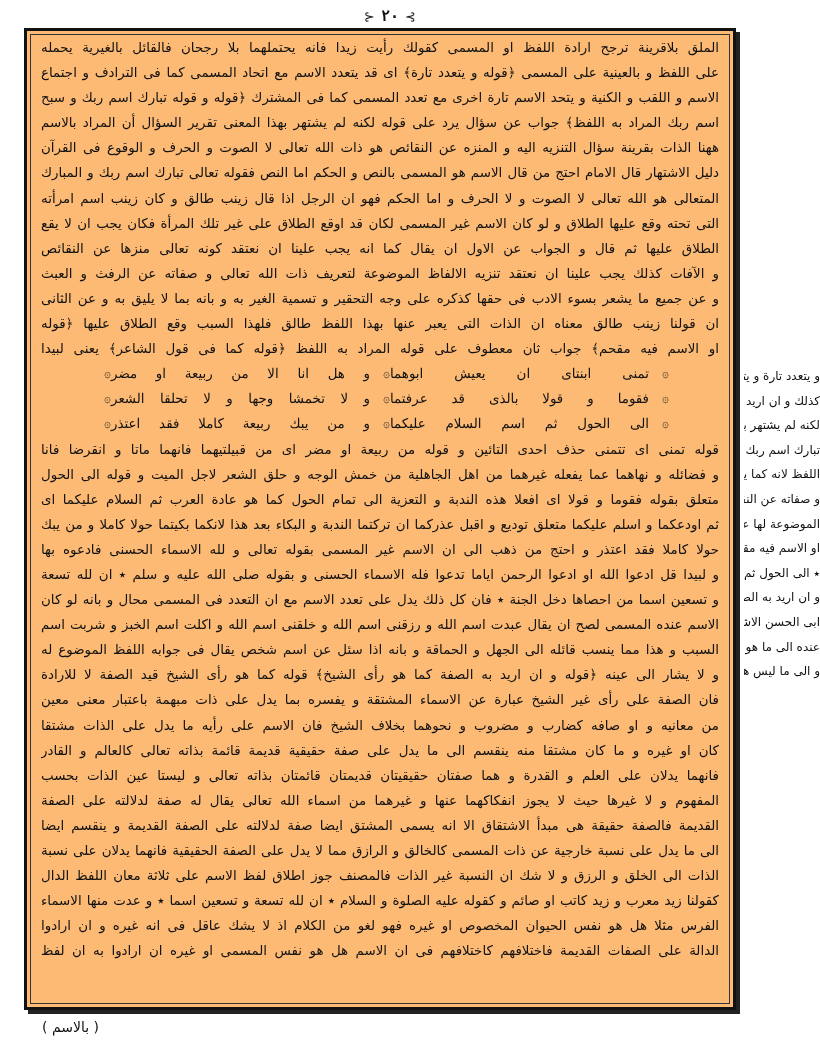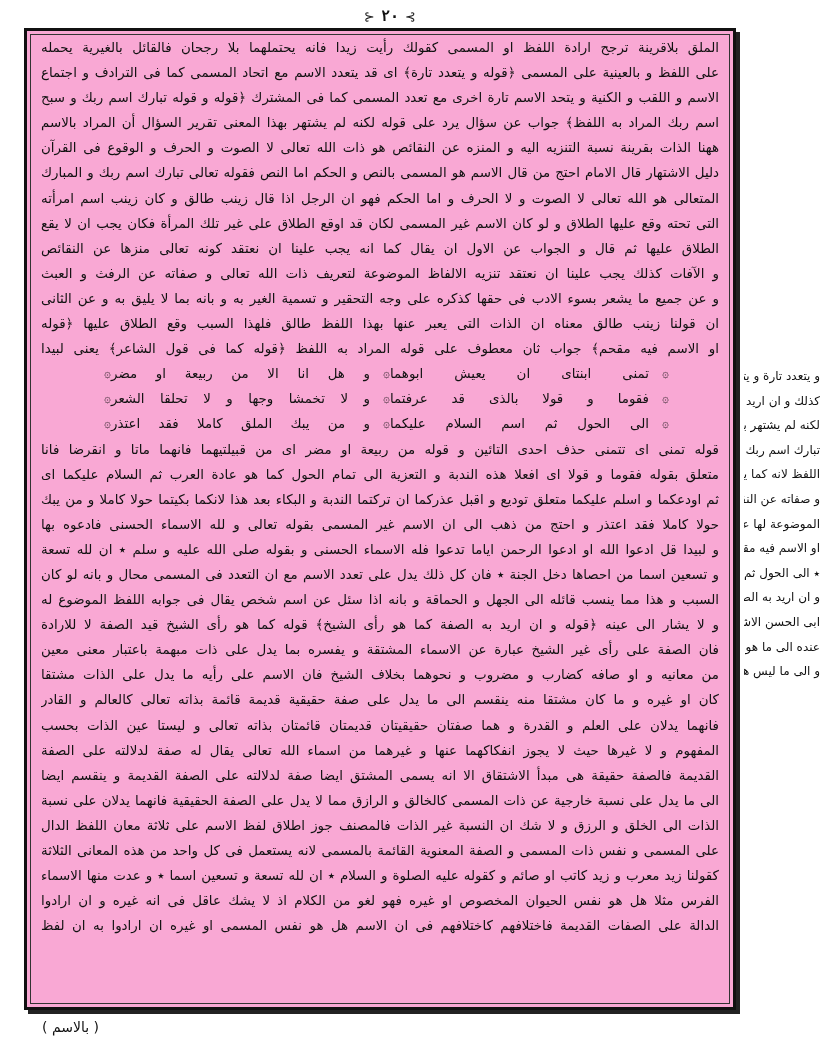--- a/index.html
+++ b/index.html
@@ -40,21 +40,21 @@
     .main-frame {
       position: absolute;
       left: 24px;
       top: 28px;
       width: 712px;
       height: 982px;
       border: 3px solid #111;
       box-shadow: 4px 4px 0 #222;
       box-sizing: border-box;
       padding: 4px 8px;
-      background: #f9a8d4;
+      background: #fdba74;
     }
     .main-frame::before {
       content: "";
       position: absolute;
       left: 3px;
       top: 3px;
       right: 3px;
       bottom: 3px;
       border: 1px solid #333;
       pointer-events: none;
@@ -92,20 +92,21 @@
     }
     .verse-row .star {
       font-size: 12px;
       width: 20px;
       text-align: center;
     }
     .verse-row .hemi {
       flex: 1;
       text-align: center;
       white-space: nowrap;
+      font-family: Liberation Serif, serif;
     }
     .margin-note {
       position: absolute;
       left: 744px;
       top: 364px;
       width: 76px;
       direction: rtl;
       font-family: "DejaVu Sans", sans-serif;
       font-size: 12px;
       line-height: 24.6px;
@@ -134,21 +135,21 @@
   <span class="orn">⊰</span>
 </div>
 
 <div class="main-frame">
   <div class="body-text">
     <div id="lines-before">
         <span class="line">الملق بلاقرينة ترجح ارادة اللفظ او المسمى كقولك رأيت زيدا فانه يحتملهما بلا رجحان فالقائل بالغيرية يحمله</span>
         <span class="line">على اللفظ و بالعينية على المسمى ﴿قوله و يتعدد تارة﴾ اى قد يتعدد الاسم مع اتحاد المسمى كما فى الترادف و اجتماع</span>
         <span class="line">الاسم و اللقب و الكنية و يتحد الاسم تارة اخرى مع تعدد المسمى كما فى المشترك ﴿قوله و قوله تبارك اسم ربك و سبح</span>
         <span class="line">اسم ربك المراد به اللفظ﴾ جواب عن سؤال يرد على قوله لكنه لم يشتهر بهذا المعنى تقرير السؤال أن المراد بالاسم</span>
-        <span class="line">ههنا الذات بقرينة نسبة التنزيه اليه و المنزه عن النقائص هو ذات الله تعالى لا الصوت و الحرف و الوقوع فى القرآن</span>
+        <span class="line">ههنا الذات بقرينة سؤال التنزيه اليه و المنزه عن النقائص هو ذات الله تعالى لا الصوت و الحرف و الوقوع فى القرآن</span>
         <span class="line">دليل الاشتهار قال الامام احتج من قال الاسم هو المسمى بالنص و الحكم اما النص فقوله تعالى تبارك اسم ربك و المبارك</span>
         <span class="line">المتعالى هو الله تعالى لا الصوت و لا الحرف و اما الحكم فهو ان الرجل اذا قال زينب طالق و كان زينب اسم امرأته</span>
         <span class="line">التى تحته وقع عليها الطلاق و لو كان الاسم غير المسمى لكان قد اوقع الطلاق على غير تلك المرأة فكان يجب ان لا يقع</span>
         <span class="line">الطلاق عليها ثم قال و الجواب عن الاول ان يقال كما انه يجب علينا ان نعتقد كونه تعالى منزها عن النقائص</span>
         <span class="line">و الآفات كذلك يجب علينا ان نعتقد تنزيه الالفاظ الموضوعة لتعريف ذات الله تعالى و صفاته عن الرفث و العبث</span>
         <span class="line">و عن جميع ما يشعر بسوء الادب فى حقها كذكره على وجه التحقير و تسمية الغير به و بانه بما لا يليق به و عن الثانى</span>
         <span class="line">ان قولنا زينب طالق معناه ان الذات التى يعبر عنها بهذا اللفظ طالق فلهذا السبب وقع الطلاق عليها ﴿قوله</span>
         <span class="line">او الاسم فيه مقحم﴾ جواب ثان معطوف على قوله المراد به اللفظ ﴿قوله كما فى قول الشاعر﴾ يعنى لبيدا</span>
       </div>
     <div class="verse-block" id="verses">
@@ -163,42 +164,43 @@
           <span class="star">۞</span>
           <span class="hemi">فقوما و قولا بالذى قد عرفتما</span>
           <span class="star">۞</span>
           <span class="hemi">و لا تخمشا وجها و لا تحلقا الشعر</span>
           <span class="star">۞</span>
         </div>
         <div class="verse-row">
           <span class="star">۞</span>
           <span class="hemi">الى الحول ثم اسم السلام عليكما</span>
           <span class="star">۞</span>
-          <span class="hemi">و من يبك الملق كاملا فقد اعتذر</span>
+          <span class="hemi">و من يبك ربيعة كاملا فقد اعتذر</span>
           <span class="star">۞</span>
         </div>
       </div>
     <div id="lines-after">
         <span class="line">قوله تمنى اى تتمنى حذف احدى التائين و قوله من ربيعة او مضر اى من قبيلتيهما فانهما ماتا و انقرضا فانا</span>
+        <span class="line">و فضائله و نهاهما عما يفعله غيرهما من اهل الجاهلية من خمش الوجه و حلق الشعر لاجل الميت و قوله الى الحول</span>
         <span class="line">متعلق بقوله فقوما و قولا اى افعلا هذه الندبة و التعزية الى تمام الحول كما هو عادة العرب ثم السلام عليكما اى</span>
         <span class="line">ثم اودعكما و اسلم عليكما متعلق توديع و اقبل عذركما ان تركتما الندبة و البكاء بعد هذا لانكما بكيتما حولا كاملا و من يبك</span>
         <span class="line">حولا كاملا فقد اعتذر و احتج من ذهب الى ان الاسم غير المسمى بقوله تعالى و لله الاسماء الحسنى فادعوه بها</span>
         <span class="line">و لبيدا قل ادعوا الله او ادعوا الرحمن اياما تدعوا فله الاسماء الحسنى و بقوله صلى الله عليه و سلم ٭ ان لله تسعة</span>
         <span class="line">و تسعين اسما من احصاها دخل الجنة ٭ فان كل ذلك يدل على تعدد الاسم مع ان التعدد فى المسمى محال و بانه لو كان</span>
+        <span class="line">الاسم عنده المسمى لصح ان يقال عبدت اسم الله و رزقنى اسم الله و خلقنى اسم الله و اكلت اسم الخبز و شربت اسم</span>
         <span class="line">السبب و هذا مما ينسب قائله الى الجهل و الحماقة و بانه اذا سئل عن اسم شخص يقال فى جوابه اللفظ الموضوع له</span>
         <span class="line">و لا يشار الى عينه ﴿قوله و ان اريد به الصفة كما هو رأى الشيخ﴾ قوله كما هو رأى الشيخ قيد الصفة لا للارادة</span>
         <span class="line">فان الصفة على رأى غير الشيخ عبارة عن الاسماء المشتقة و يفسره بما يدل على ذات مبهمة باعتبار معنى معين</span>
         <span class="line">من معانيه و او صافه كضارب و مضروب و نحوهما بخلاف الشيخ فان الاسم على رأيه ما يدل على الذات مشتقا</span>
         <span class="line">كان او غيره و ما كان مشتقا منه ينقسم الى ما يدل على صفة حقيقية قديمة قائمة بذاته تعالى كالعالم و القادر</span>
         <span class="line">فانهما يدلان على العلم و القدرة و هما صفتان حقيقيتان قديمتان قائمتان بذاته تعالى و ليستا عين الذات بحسب</span>
         <span class="line">المفهوم و لا غيرها حيث لا يجوز انفكاكهما عنها و غيرهما من اسماء الله تعالى يقال له صفة لدلالته على الصفة</span>
         <span class="line">القديمة فالصفة حقيقة هى مبدأ الاشتقاق الا انه يسمى المشتق ايضا صفة لدلالته على الصفة القديمة و ينقسم ايضا</span>
         <span class="line">الى ما يدل على نسبة خارجية عن ذات المسمى كالخالق و الرازق مما لا يدل على الصفة الحقيقية فانهما يدلان على نسبة</span>
         <span class="line">الذات الى الخلق و الرزق و لا شك ان النسبة غير الذات فالمصنف جوز اطلاق لفظ الاسم على ثلاثة معان اللفظ الدال</span>
-        <span class="line">على المسمى و نفس ذات المسمى و الصفة المعنوية القائمة بالمسمى لانه يستعمل فى كل واحد من هذه المعانى الثلاثة</span>
         <span class="line">كقولنا زيد معرب و زيد كاتب او صائم و كقوله عليه الصلوة و السلام ٭ ان لله تسعة و تسعين اسما ٭ و عدت منها الاسماء</span>
         <span class="line">الفرس مثلا هل هو نفس الحيوان المخصوص او غيره فهو لغو من الكلام اذ لا يشك عاقل فى انه غيره و ان ارادوا</span>
         <span class="line">الدالة على الصفات القديمة فاختلافهم كاختلافهم فى ان الاسم هل هو نفس المسمى او غيره ان ارادوا به ان لفظ</span>
       </div>
   </div>
 </div>
 
 <div class="margin-note" id="margin-note">
     <span class="mline">و يتعدد تارة و يتحد اخرى و المسمى لا يكون</span>
     <span class="mline">كذلك و ان اريد به ذات الشئ فهو المسمى</span>

